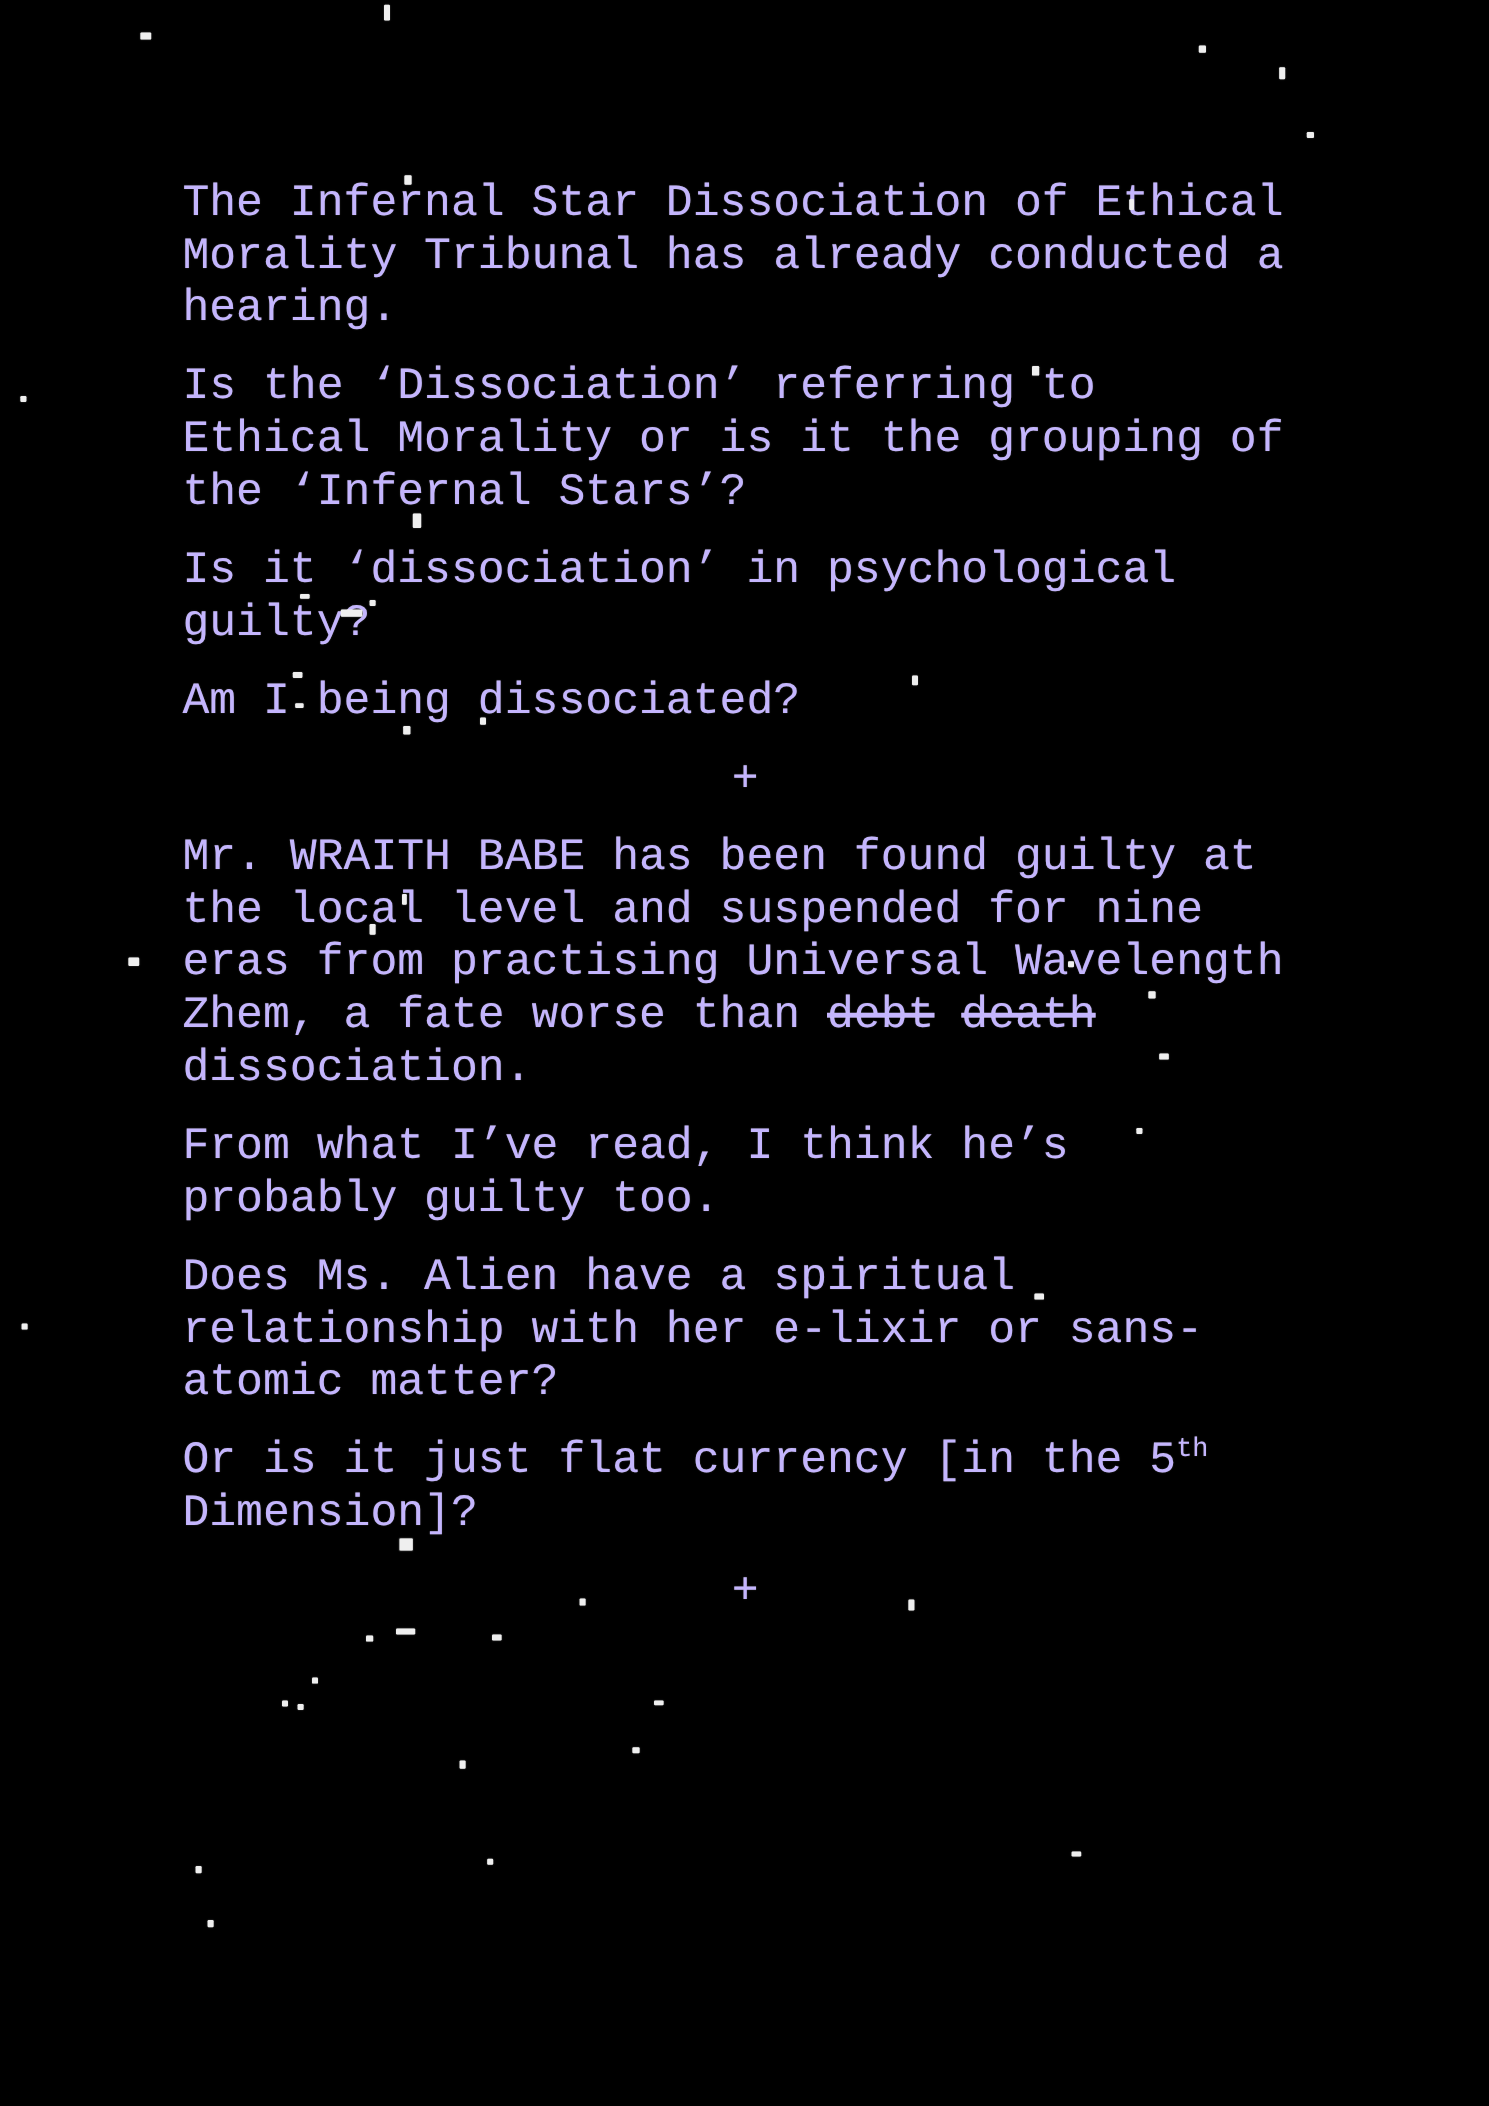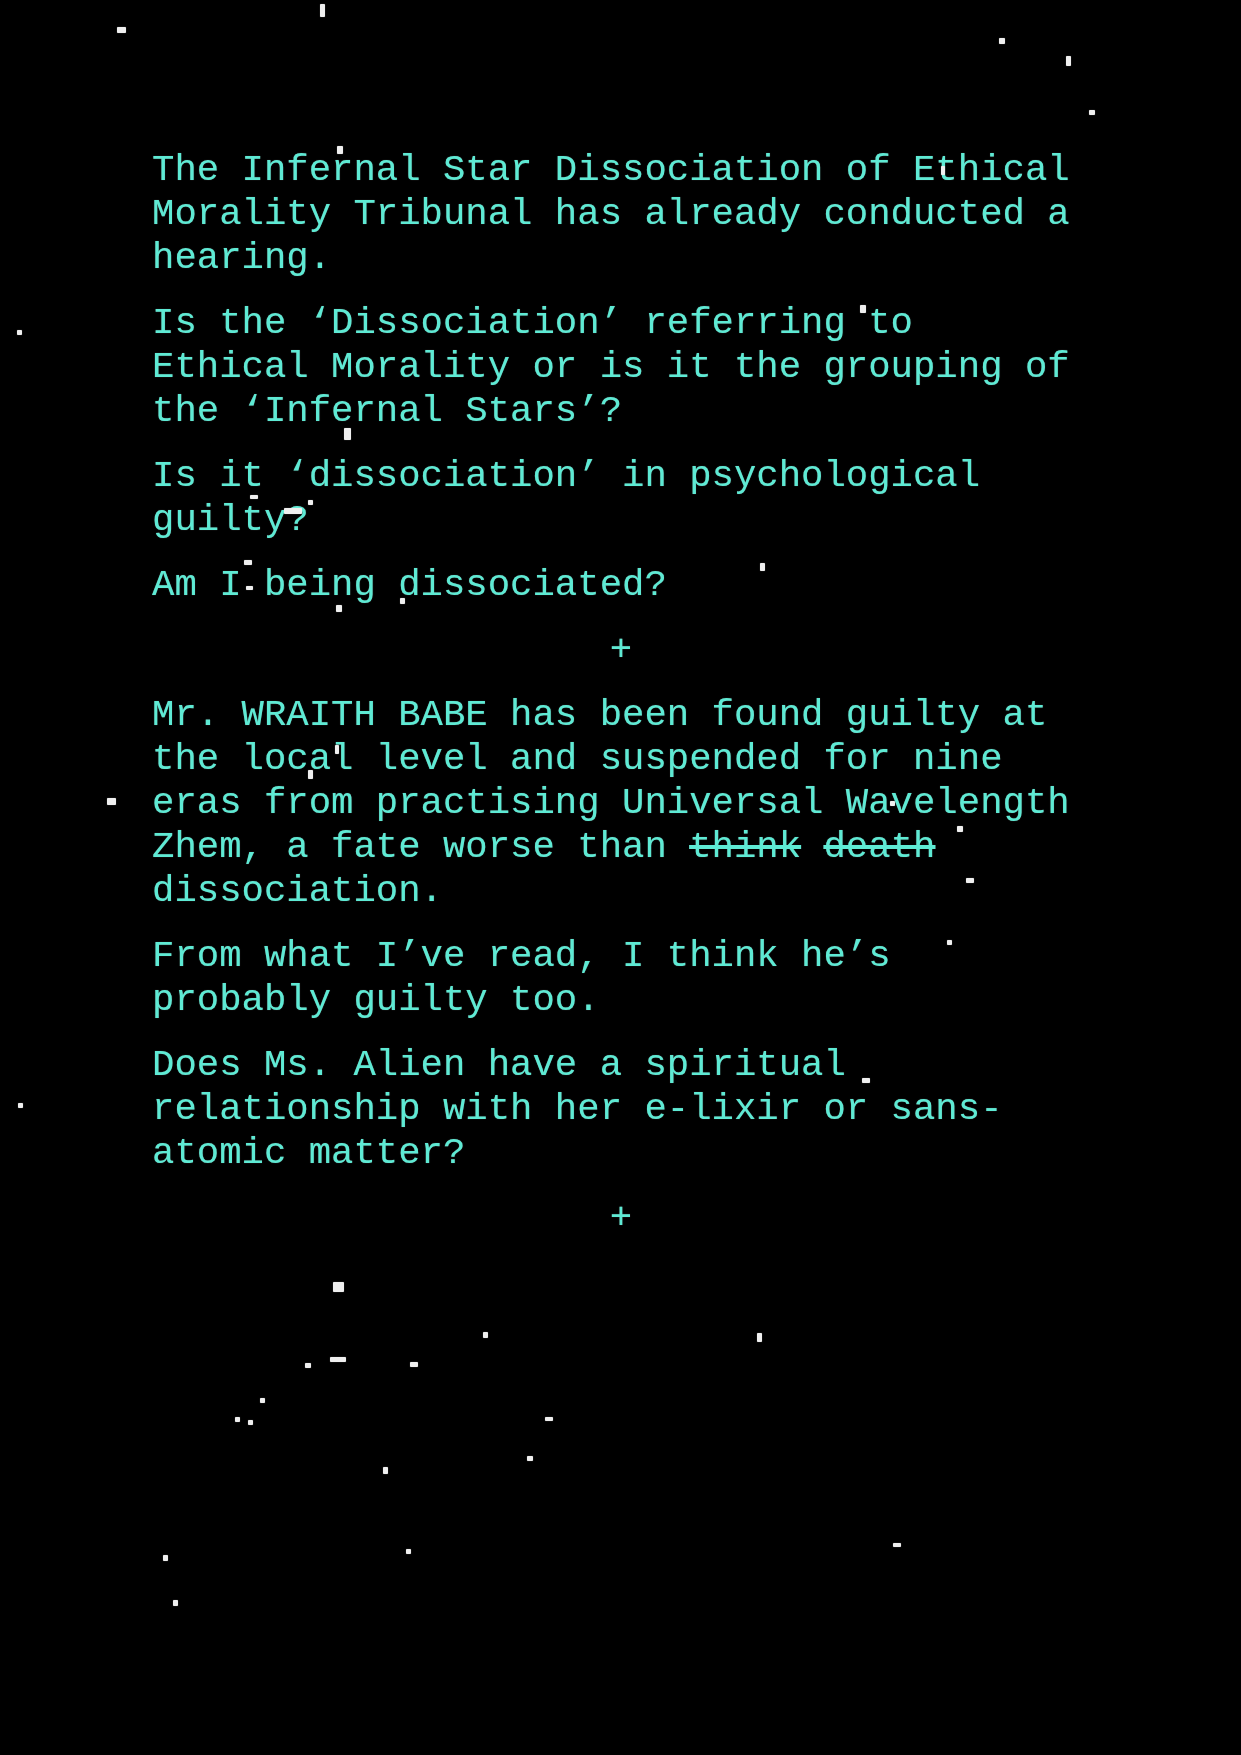--- a/index.html
+++ b/index.html
@@ -11,21 +11,21 @@
     position: relative;
   }
   .typescript {
     position: relative;
     box-sizing: content-box;
     padding: 148px 0 0 152px;
     width: 938px;
     font-family: "Liberation Mono", "DejaVu Sans Mono", monospace;
     font-size: 37.3px;
     line-height: 44px;
-    color: #5eead4;
+    color: #c4b5fd;
     text-shadow: 0 0 1px rgba(255,255,255,0.35);
   }
   .typescript p {
     margin: 0 0 21px 0;
     white-space: pre-line;
   }
   .divider { text-align: center; }
   .typescript s {
     text-decoration-line: line-through;
     text-decoration-thickness: 4px;
@@ -57,27 +57,29 @@
   <p>Is the ‘Dissociation’ referring to
 Ethical Morality or is it the grouping of
 the ‘Infernal Stars’?</p>
   <p>Is it ‘dissociation’ in psychological
 guilty?</p>
   <p>Am I being dissociated?</p>
   <p class="divider">+</p>
   <p><span>Mr. WRAITH BABE has been found guilty at
 the local level and suspended for nine
 eras from practising Universal Wavelength
-Zhem, a fate worse than </span><s>think</s><span> </span><s>death</s><span>
+Zhem, a fate worse than </span><s>debt</s><span> </span><s>death</s><span>
 dissociation.</span></p>
   <p>From what I’ve read, I think he’s
 probably guilty too.</p>
   <p>Does Ms. Alien have a spiritual
 relationship with her e-lixir or sans-
 atomic matter?</p>
+  <p><span>Or is it just flat currency [in the 5</span><sup>th</sup><span>
+Dimension]?</span></p>
   <p class="divider">+</p>
 </div>
 
 <div class="noise-layer">
     <div class="speck" style="left: 320px; top: 4px; width: 5px; height: 13px;"></div>
     <div class="speck" style="left: 117px; top: 27px; width: 9px; height: 6px;"></div>
     <div class="speck" style="left: 999px; top: 38px; width: 6px; height: 6px;"></div>
     <div class="speck" style="left: 1066px; top: 56px; width: 5px; height: 10px;"></div>
     <div class="speck" style="left: 1089px; top: 110px; width: 6px; height: 5px;"></div>
     <div class="speck" style="left: 337px; top: 146px; width: 6px; height: 8px;"></div>

